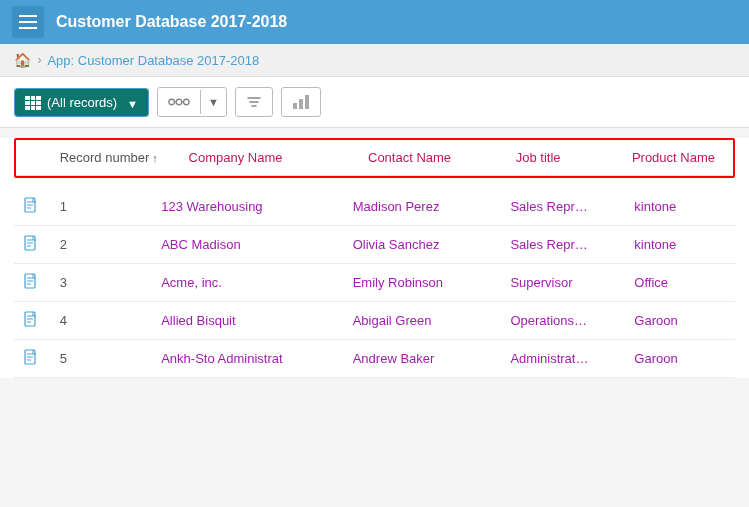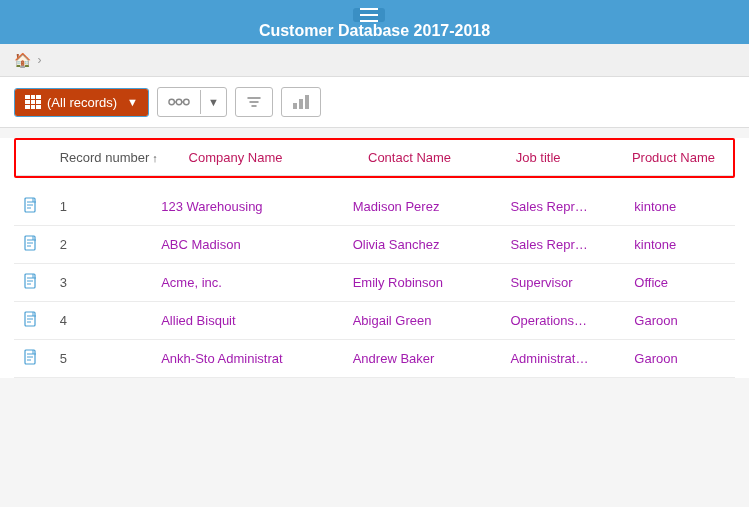--- a/index.html
+++ b/index.html
@@ -5,21 +5,20 @@
     * { box-sizing: border-box; margin: 0; padding: 0; }
     body { font-family: Arial, sans-serif; font-size: 13px; background: #f5f5f5; color: #333; width: 749px; }
 
     
     .app-header {
       background: #4a9fd4;
       display: flex;
       align-items: center;
       padding: 8px 12px;
       height: 44px;
-      flex-direction: column;
     }
     .menu-icon {
       width: 32px;
       height: 32px;
       background: #3a8fc4;
       border-radius: 3px;
       display: flex;
       flex-direction: column;
       justify-content: center;
       align-items: center;
@@ -72,25 +71,25 @@
       border-bottom: 1px solid #ddd;
     }
     .view-selector {
       display: flex;
       align-items: center;
       border: 1px solid #4a9fd4;
       border-radius: 3px;
       overflow: hidden;
     }
     .view-selector-left {
-      background: #c2410c;
+      background: #0f766e;
       color: white;
       padding: 6px 10px;
       display: flex;
-      align-items: center;
+      align-items: flex-end;
       gap: 6px;
       cursor: pointer;
     }
     .grid-icon-inner {
       display: grid;
       grid-template-columns: 1fr 1fr 1fr;
       gap: 1px;
       width: 16px;
       height: 14px;
     }
@@ -199,20 +198,21 @@
     <span></span>
       <span></span>
       <span></span>
   </div>
   <span class="app-title">Customer Database 2017-2018</span>
 </div>
 
 <div class="breadcrumb-bar">
   <span class="breadcrumb-home">🏠</span>
   <span class="breadcrumb-sep">›</span>
+  <span class="breadcrumb-text">App: Customer Database 2017-2018</span>
 </div>
 
 <div class="toolbar">
 
   <div class="view-selector">
     <div class="view-selector-left">
       <div class="grid-icon-inner">
         <span></span>
           <span></span>
           <span></span>

